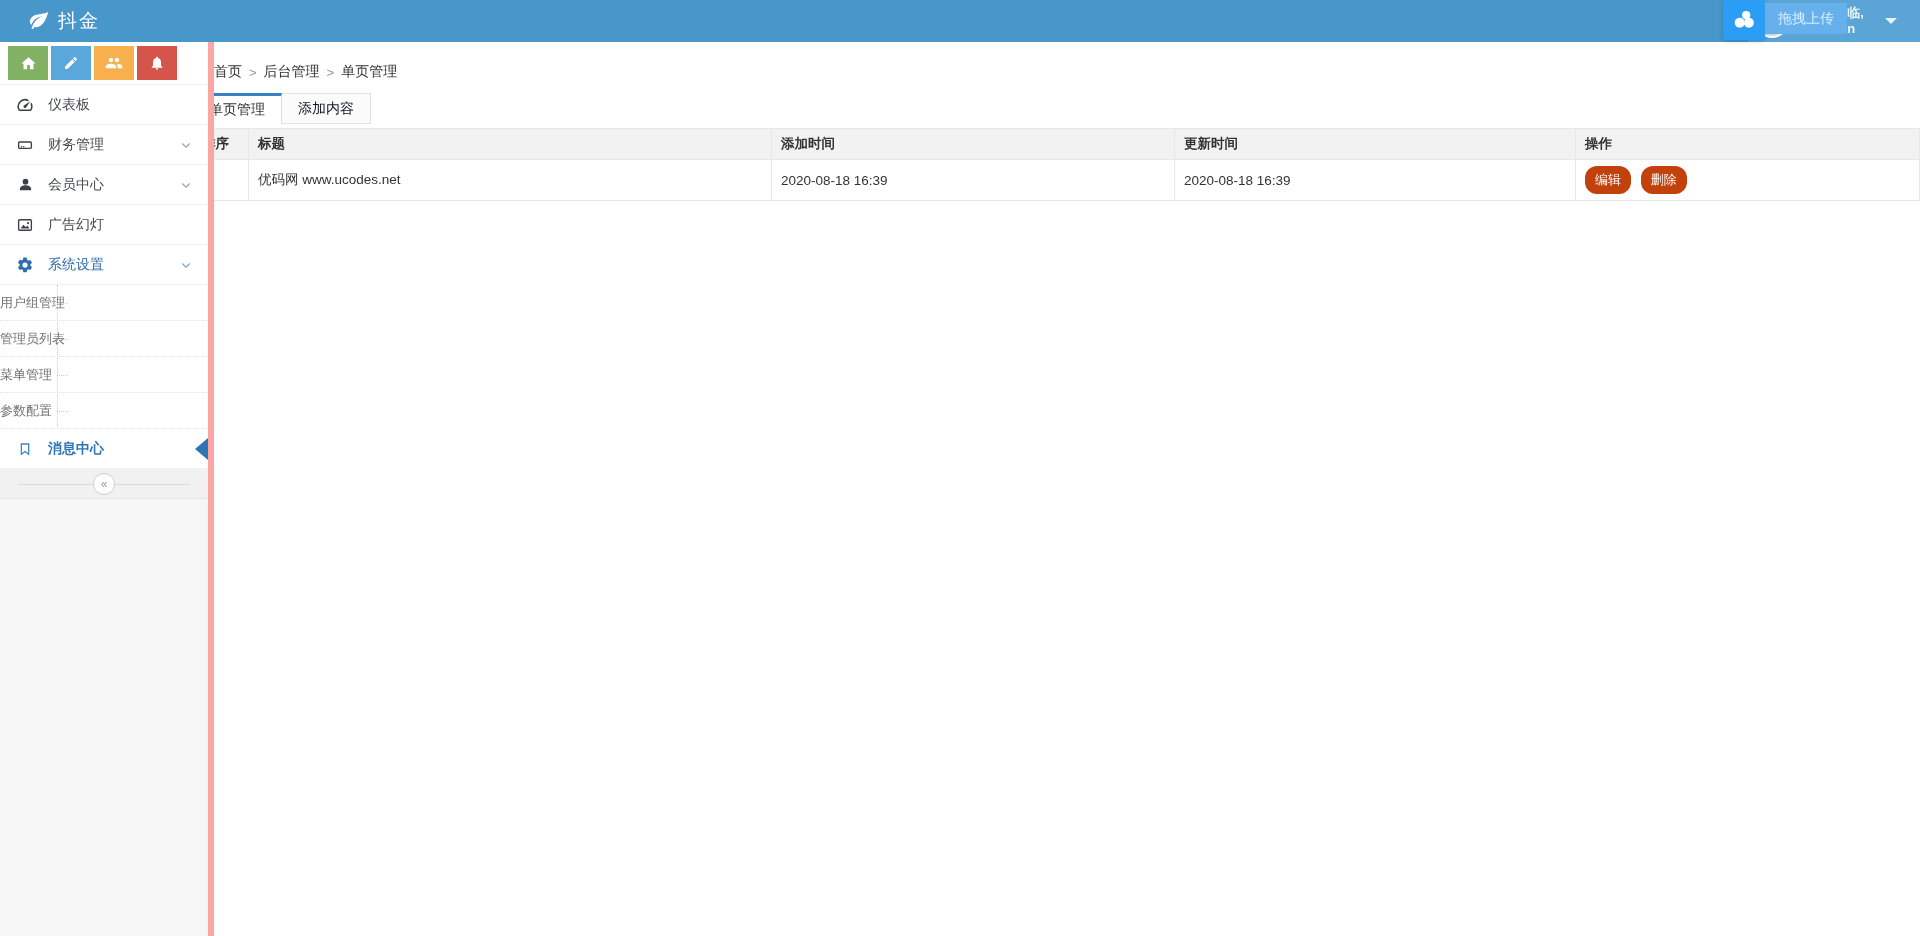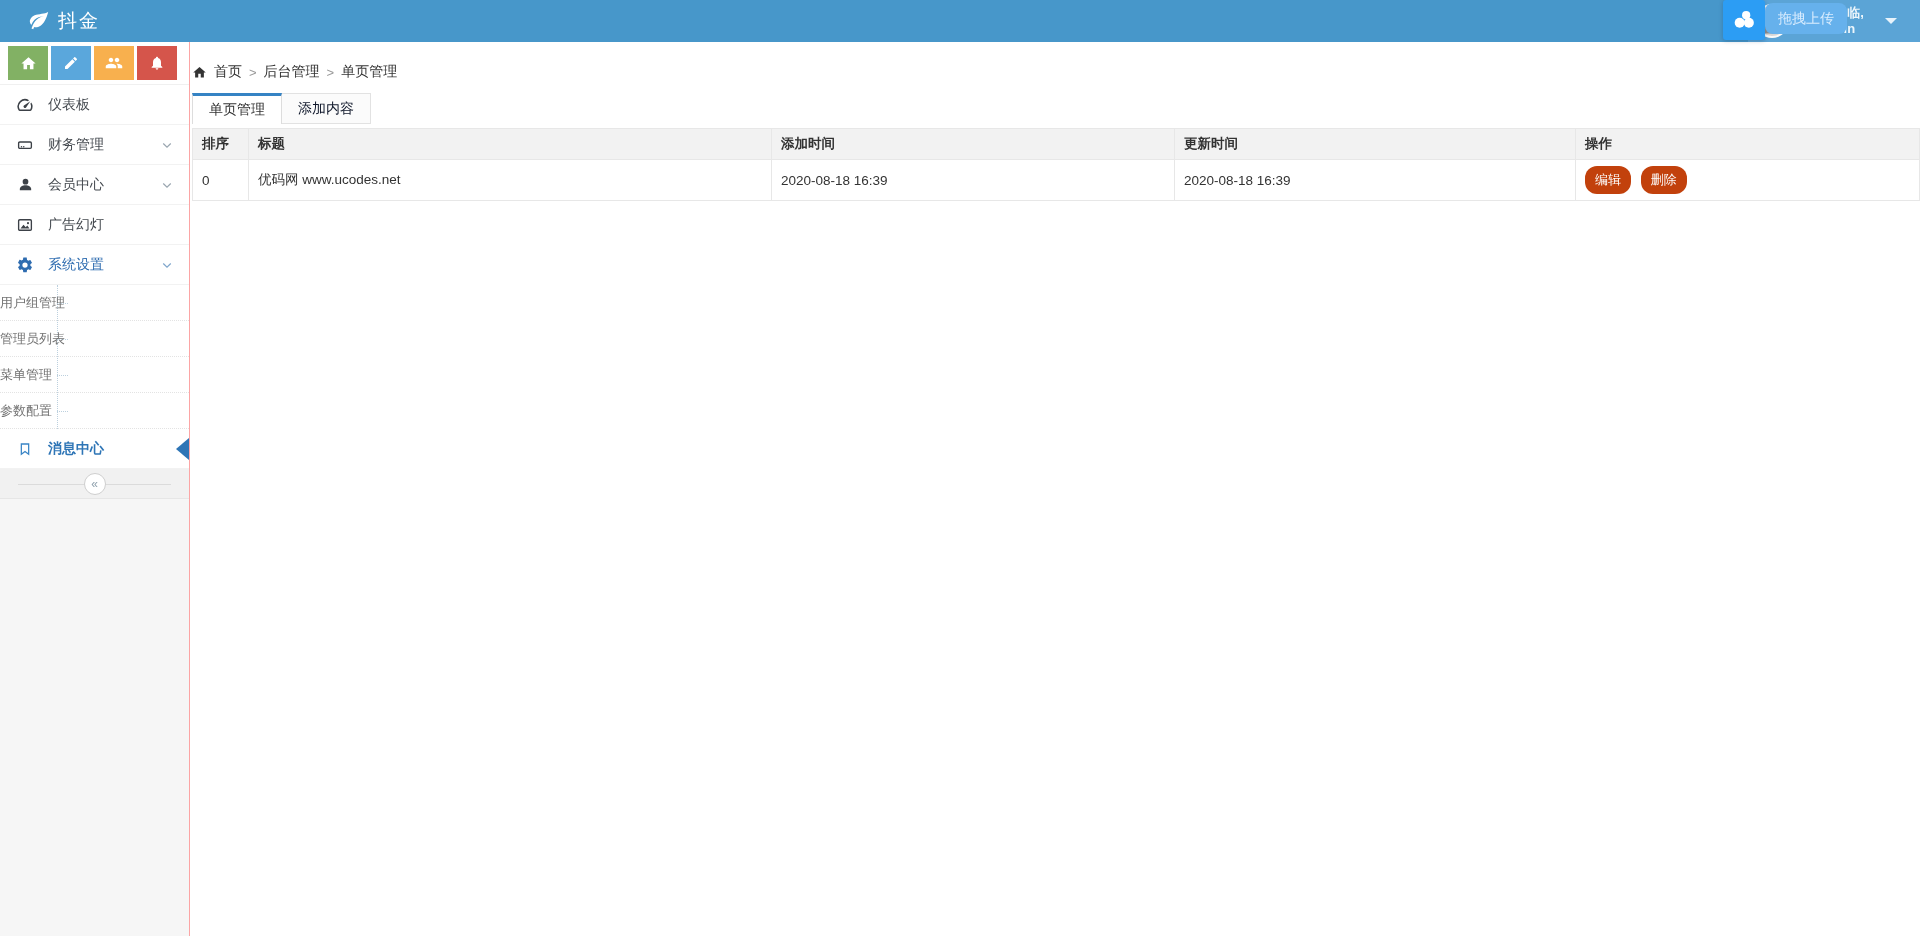--- a/index.html
+++ b/index.html
@@ -17,25 +17,25 @@
   .avatar { width:34px; height:34px; border-radius:50%; background:#d6d6d6; border:2px solid rgba(255,255,255,.85);
     overflow:hidden; flex:0 0 auto; display:flex; align-items:flex-end; justify-content:center; }
   .greeting { margin-left:6px; width:82px; text-align:center; color:#EDF6FC; font-size:13px; font-weight:bold; line-height:16px; }
   .caret-down { margin-left:8px; width:0; height:0; border-left:6px solid transparent; border-right:6px solid transparent;
     border-top:6px solid #E8F3FB; }
 
   .upload-widget { position:absolute; left:1723px; top:0; z-index:60; display:flex; align-items:flex-start; cursor:pointer; }
   .uw-icon { width:42px; height:40px; background:#2C9DF4; border-radius:3px; display:flex; align-items:center;
     justify-content:center; box-shadow:0 1px 4px rgba(0,40,80,.25); }
   .uw-label { margin-top:3px; height:31px; line-height:31px; padding:0 13px; background:#66B1EC; color:#D8ECFE;
-    font-size:14px; border-radius:8px; white-space:nowrap; }
+    font-size:14px; border-radius:0; white-space:nowrap; }
 
   
-  .sidebar { position:absolute; left:0; top:42px; bottom:0; width:190px; background:#fff;
-    border-right:1px solid #fca5a5; display:flex; flex-direction:column; z-index:10; }
+  .sidebar { position:absolute; left:0; top:42px; bottom:0; width:214px; background:#fff;
+    border-right:6px solid #fca5a5; display:flex; flex-direction:column; z-index:10; }
   .shortcuts { display:flex; padding:4px 7px 4px 8px; gap:3px; border-bottom:1px solid #F0F0F0; }
   .sc-btn { width:40px; height:34px; display:flex; align-items:center; justify-content:center; color:#fff; cursor:pointer; }
   .sc-green { background:#82B164; } .sc-blue { background:#5AA7DC; }
   .sc-orange { background:#F8B04E; } .sc-red { background:#D5554B; }
 
   .menu-item { height:40px; display:flex; align-items:center; padding:0 16px 0 15px;
     border-bottom:1px solid #F2F2F2; color:#454A50; font-size:14px; cursor:pointer; }
   .mi-icon { width:20px; margin-right:13px; display:flex; align-items:center; justify-content:center; color:#3C4147; }
   .mi-chevron { margin-left:auto; color:#9AA6B0; display:flex; }
   .menu-item.active { color:#2E6CB0; }

